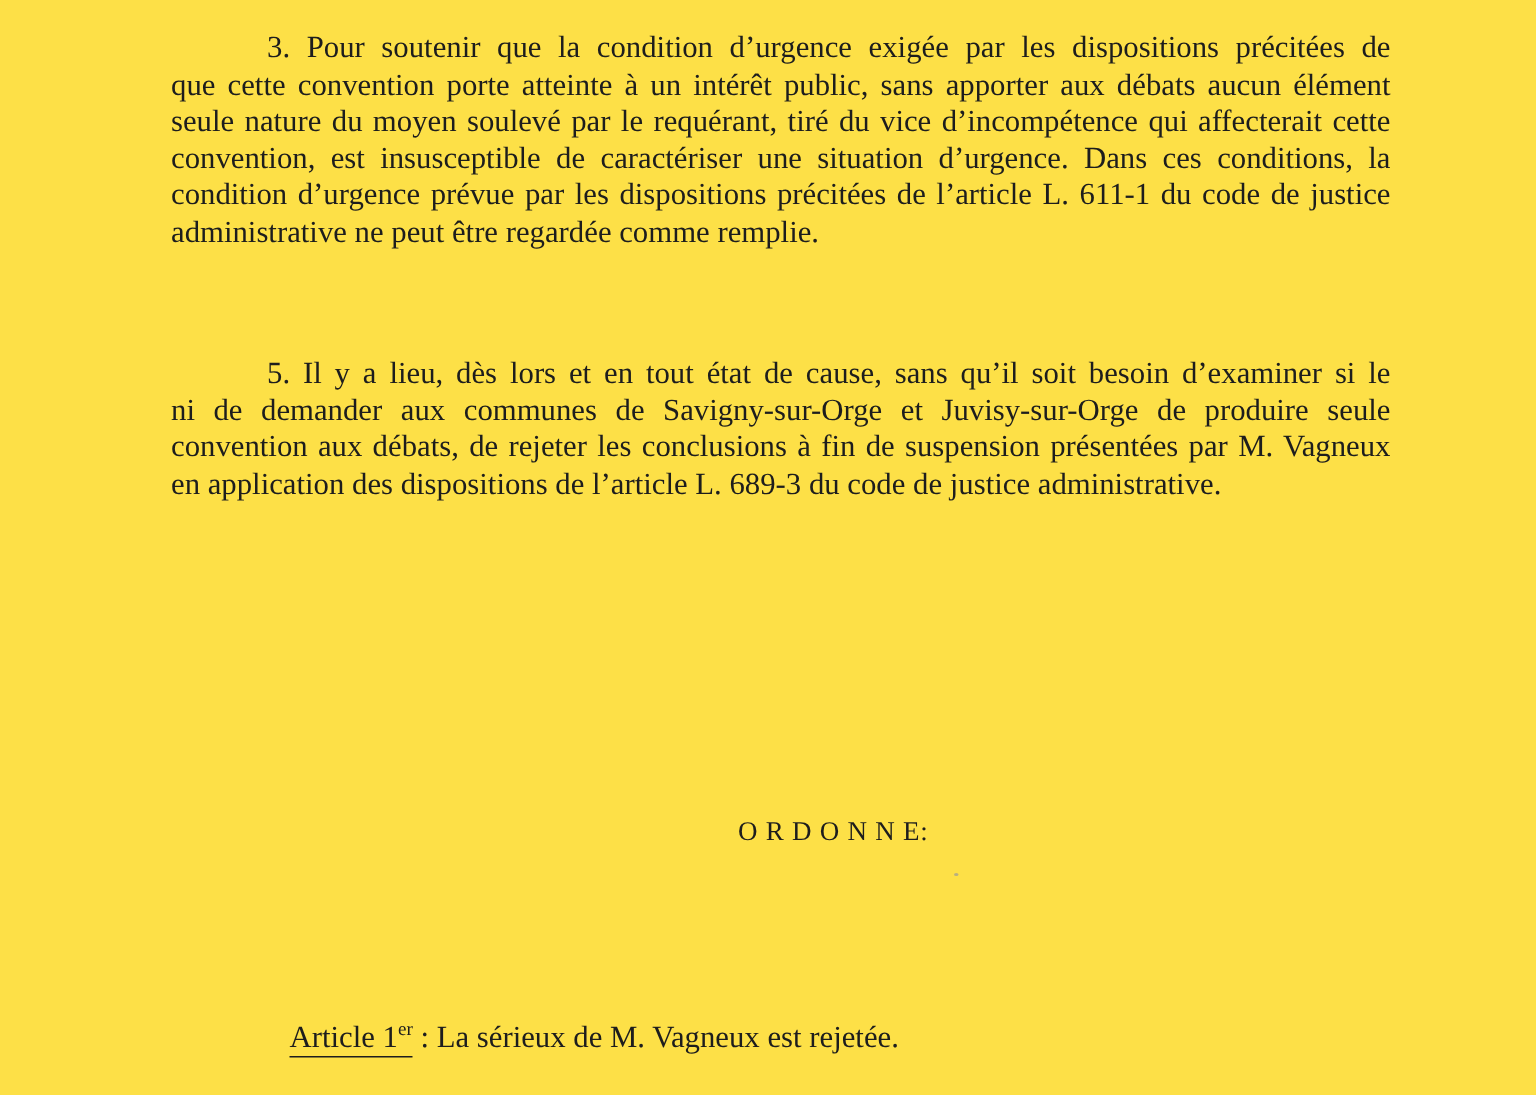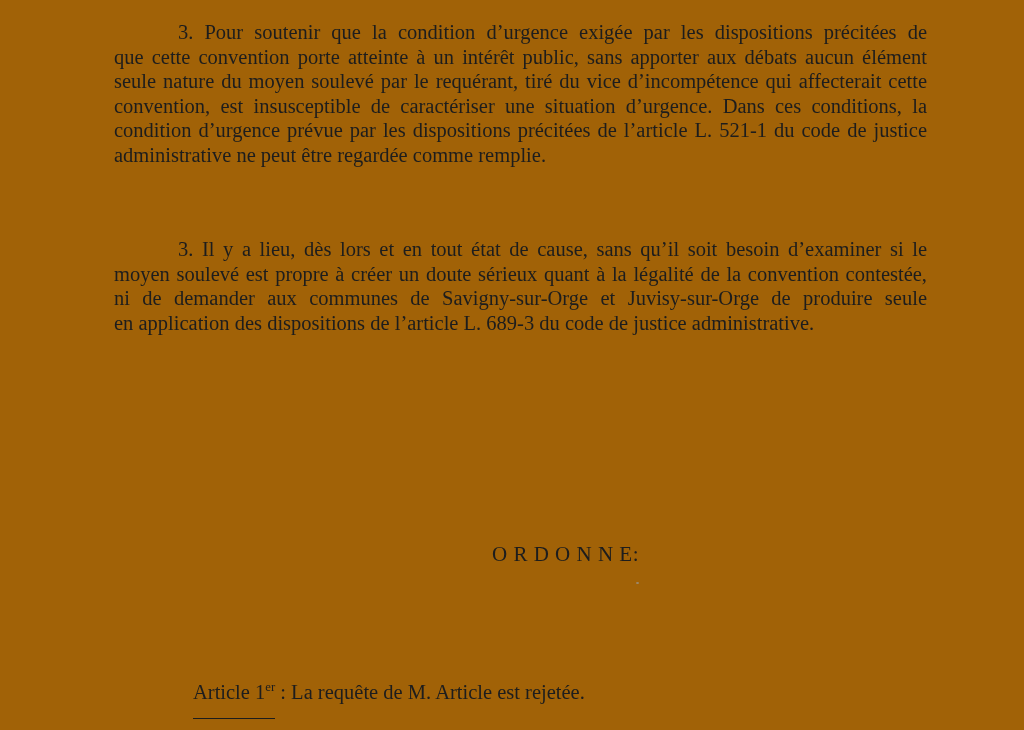--- a/index.html
+++ b/index.html
@@ -1,20 +1,20 @@
 <!DOCTYPE html>
 <html><head>
 <meta charset="utf-8">
 <style>
   html, body { margin: 0; padding: 0; background: #ffffff; }
   .page {
     position: relative;
     width: 1024px;
     height: 730px;
-    background: #a16207;
+    background: #fde047;
     font-family: "Liberation Serif", "DejaVu Serif", serif;
     color: #1d1d1d;
     overflow: hidden;
   }
   .textblock {
     position: absolute;
     left: 114px;
     width: 813px;
   }
   .para { font-size: 20.5px; line-height: 24.6px; }
@@ -26,35 +26,35 @@
   .para .line.last {
     text-align: left;
     text-align-last: left;
   }
   #para3 { top: 20px; }
   #para4 { top: 237px; }
   .ordonne {
     position: absolute;
     left: 492px;
     top: 542px;
-    font-size: 21px;
+    font-size: 18px;
     line-height: 24px;
     letter-spacing: 0.5px;
     white-space: pre;
   }
   .article-line {
     position: absolute;
     left: 193px;
     top: 680px;
     font-size: 20.5px;
     line-height: 24.6px;
   }
   .underlined {
     border-bottom: 1.2px solid #1d1d1d;
-    padding-bottom: 15px;
+    padding-bottom: 1px;
   }
   sup.ordinal {
     font-size: 0.62em;
     vertical-align: super;
     line-height: 0;
   }
   .speck {
     position: absolute;
     left: 636px;
     top: 582px;
@@ -68,32 +68,32 @@
 </head>
 <body>
 
 <div class="page">
 
   <div class="textblock para" id="para3">
     <div class="line first">3. Pour soutenir que la condition d’urgence exigée par les dispositions précitées de</div>
     <div class="line">que cette convention porte atteinte à un intérêt public, sans apporter aux débats aucun élément</div>
     <div class="line">seule nature du moyen soulevé par le requérant, tiré du vice d’incompétence qui affecterait cette</div>
     <div class="line">convention, est insusceptible de caractériser une situation d’urgence. Dans ces conditions, la</div>
-    <div class="line">condition d’urgence prévue par les dispositions précitées de l’article L. 521-1 du code de justice</div>
+    <div class="line">condition d’urgence prévue par les dispositions précitées de l’article L. 611-1 du code de justice</div>
     <div class="line last">administrative ne peut être regardée comme remplie.</div>
   </div>
 
   <div class="textblock para" id="para4">
-    <div class="line first">3. Il y a lieu, dès lors et en tout état de cause, sans qu’il soit besoin d’examiner si le</div>
-    <div class="line">moyen soulevé est propre à créer un doute sérieux quant à la légalité de la convention contestée,</div>
+    <div class="line first">5. Il y a lieu, dès lors et en tout état de cause, sans qu’il soit besoin d’examiner si le</div>
     <div class="line">ni de demander aux communes de Savigny-sur-Orge et Juvisy-sur-Orge de produire seule</div>
+    <div class="line">convention aux débats, de rejeter les conclusions à fin de suspension présentées par M. Vagneux</div>
     <div class="line last">en application des dispositions de l’article L. 689-3 du code de justice administrative.</div>
   </div>
 
   <div class="ordonne">O R D O N N E:</div>
 
   <div class="speck"></div>
 
   <div class="article-line">
-    <span class="underlined"><span>Article 1</span><sup class="ordinal">er</sup></span><span> : La requête de M. Article est rejetée.</span>
+    <span class="underlined"><span>Article 1</span><sup class="ordinal">er</sup></span><span> : La sérieux de M. Vagneux est rejetée.</span>
   </div>
 
 </div>
 
 </body></html>

